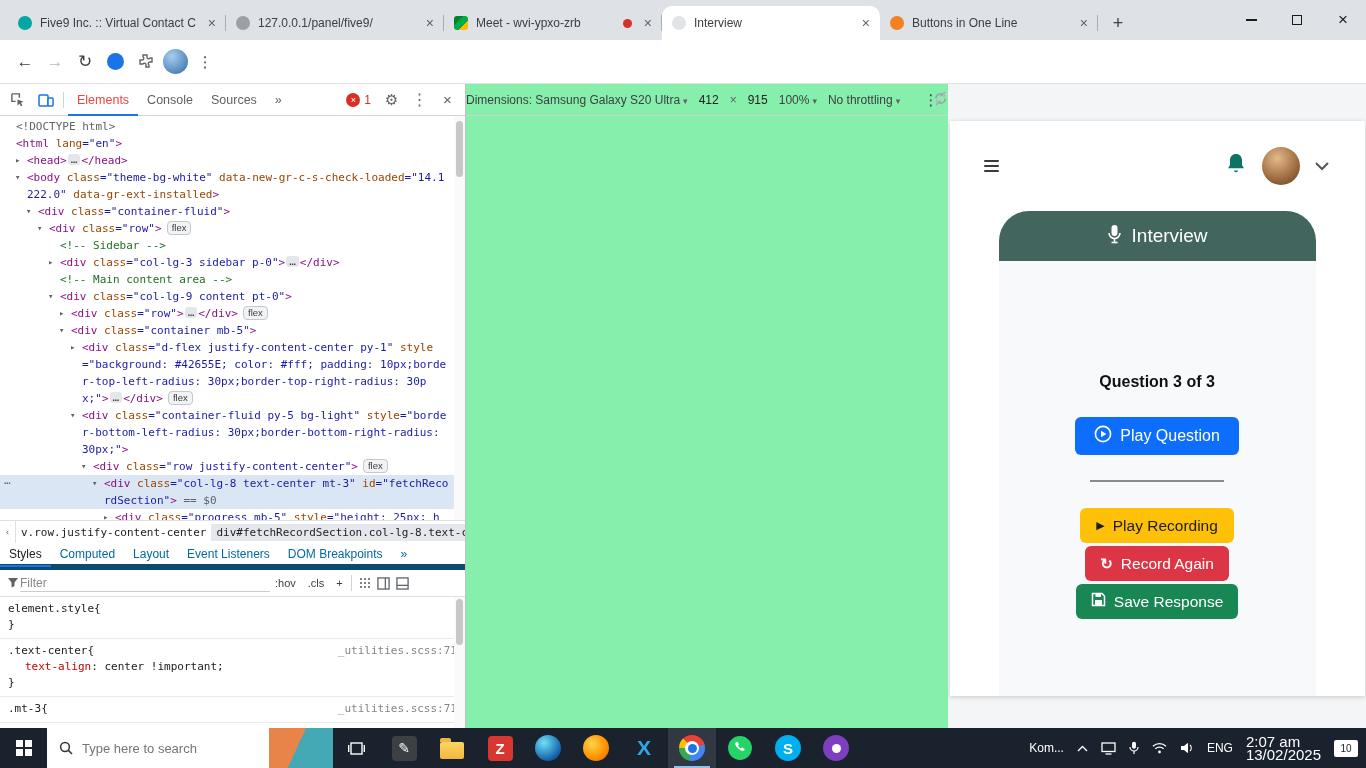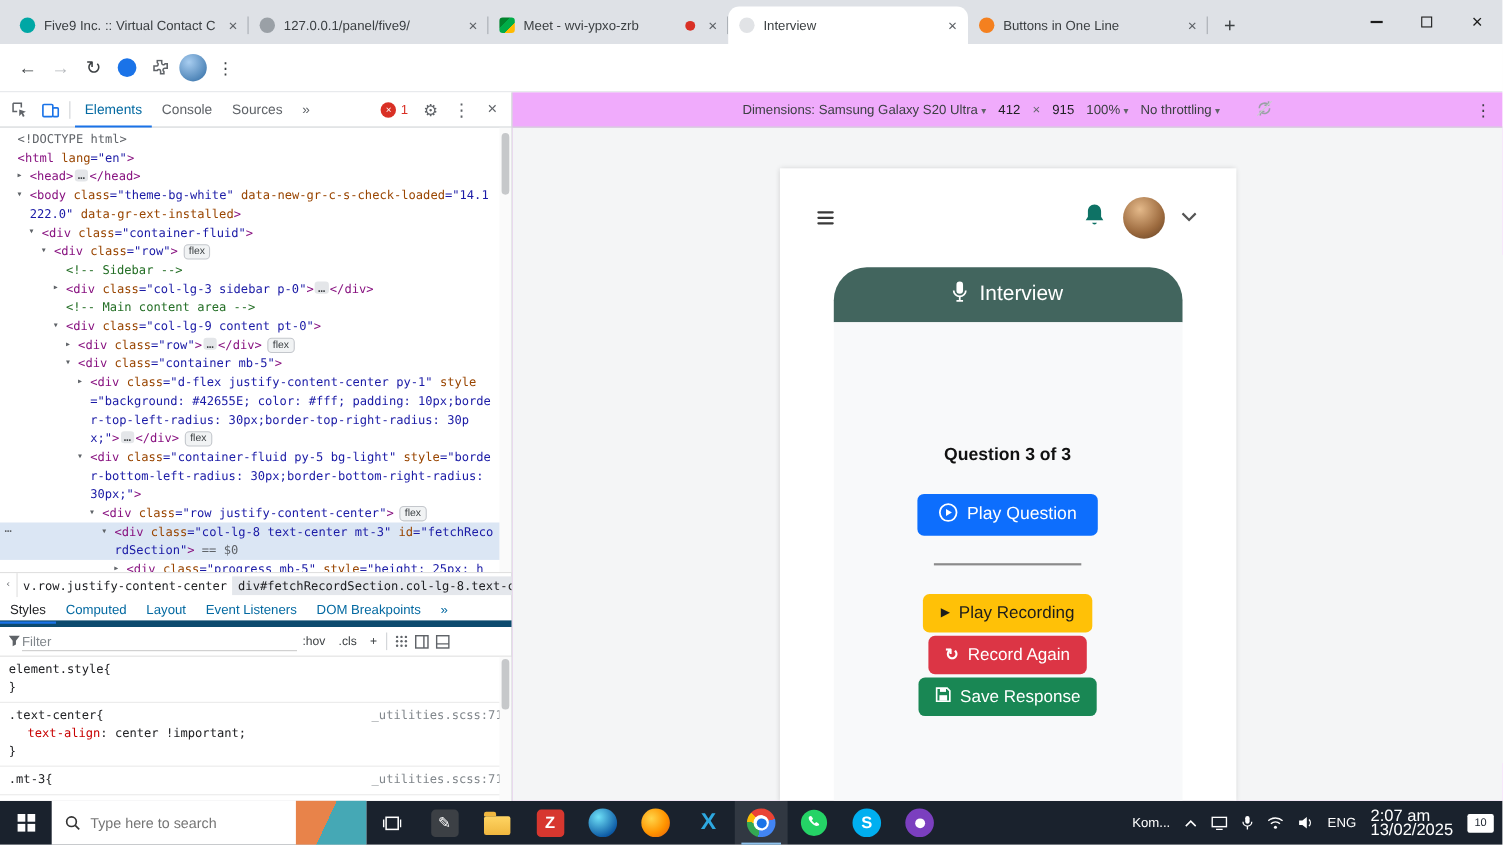--- a/index.html
+++ b/index.html
@@ -41,21 +41,21 @@
 
   
   .main{display:flex;height:644px}
   .devtools{width:466px;flex:none;border-right:1px solid #bdc1c6;display:flex;flex-direction:column;background:#fff}
 
   .dt-toolbar{height:32px;flex:none;border-bottom:1px solid #d0d3d6;display:flex;align-items:center;padding:0 4px;gap:1px}
   .dt-icon{width:27px;height:26px;display:flex;align-items:center;justify-content:center;color:#5f6368;flex:none}
   .dt-icon.device-active{color:#1a73e8}
   .dt-sep{width:1px;height:16px;background:#d0d3d6;margin:0 3px}
   .dt-tab{padding:0 9px;height:32px;display:flex;align-items:center;font-size:12.5px;color:#5f6368}
-  .dt-tab.active{color:#0369a1;box-shadow:inset 0 -2px 0 #1a73e8}
+  .dt-tab.active{color:#ef4444;box-shadow:inset 0 -2px 0 #1a73e8}
   .dt-spacer{flex:1}
   .err-badge{display:flex;align-items:center;gap:4px;margin-right:6px}
   .err-circle{width:14px;height:14px;border-radius:50%;background:#d93025;color:#fff;font-size:9px;display:flex;align-items:center;justify-content:center}
   .err-count{color:#d93025;font-size:12px}
   .gear{font-size:15px}
 
   
   .dt-tree{height:404px;flex:none;position:relative;overflow:hidden;font-family:"DejaVu Sans Mono",monospace;font-size:11px;line-height:17px;padding-top:2px;color:#202124}
   .tree-line{position:relative;padding-right:16px;word-break:break-all}
   .tree-line.selected{background:#dbe6f4}
@@ -89,21 +89,21 @@
   .mini-btn{width:18px;height:18px;display:flex;align-items:center;justify-content:center;color:#5f6368}
   .rules{flex:1;overflow:hidden;position:relative;font-family:"DejaVu Sans Mono",monospace;font-size:11px;line-height:16px;color:#202124}
   .rule{padding:4px 8px 5px;border-bottom:1px solid #eaeaea}
   .rule-head{display:flex;white-space:nowrap}
   .src-link{margin-left:auto;color:#80868b;font-size:11px}
   .prop{padding-left:17px}
   .prop-name{color:#c80000}
   .rule-close{padding-left:0}
 
   
-  .right{flex:1;display:flex;flex-direction:column;background:#f0abfc;min-width:0}
+  .right{flex:1;display:flex;flex-direction:row;background:#86efac;min-width:0}
   .device-toolbar{height:32px;flex:none;border-bottom:1px solid #d0d3d6;display:flex;align-items:center;justify-content:center;gap:11px;font-size:12px;color:#3c4043;position:relative}
   .caret{font-size:9px;color:#5f6368;margin-left:3px}
   .dim-num{color:#202124}
   .times{color:#5f6368}
   .rotate-icon{margin-left:22px;color:#9aa0a6}
   .dtb-kebab{position:absolute;right:10px;color:#3c4043;font-size:15px}
   .emu{flex:1;background:#f4f5f6;overflow:hidden}
   .phone{width:415px;height:575px;margin:37px auto 0;background:#fff;box-shadow:0 1px 5px rgba(0,0,0,.18);display:flex;flex-direction:column}
 
   

